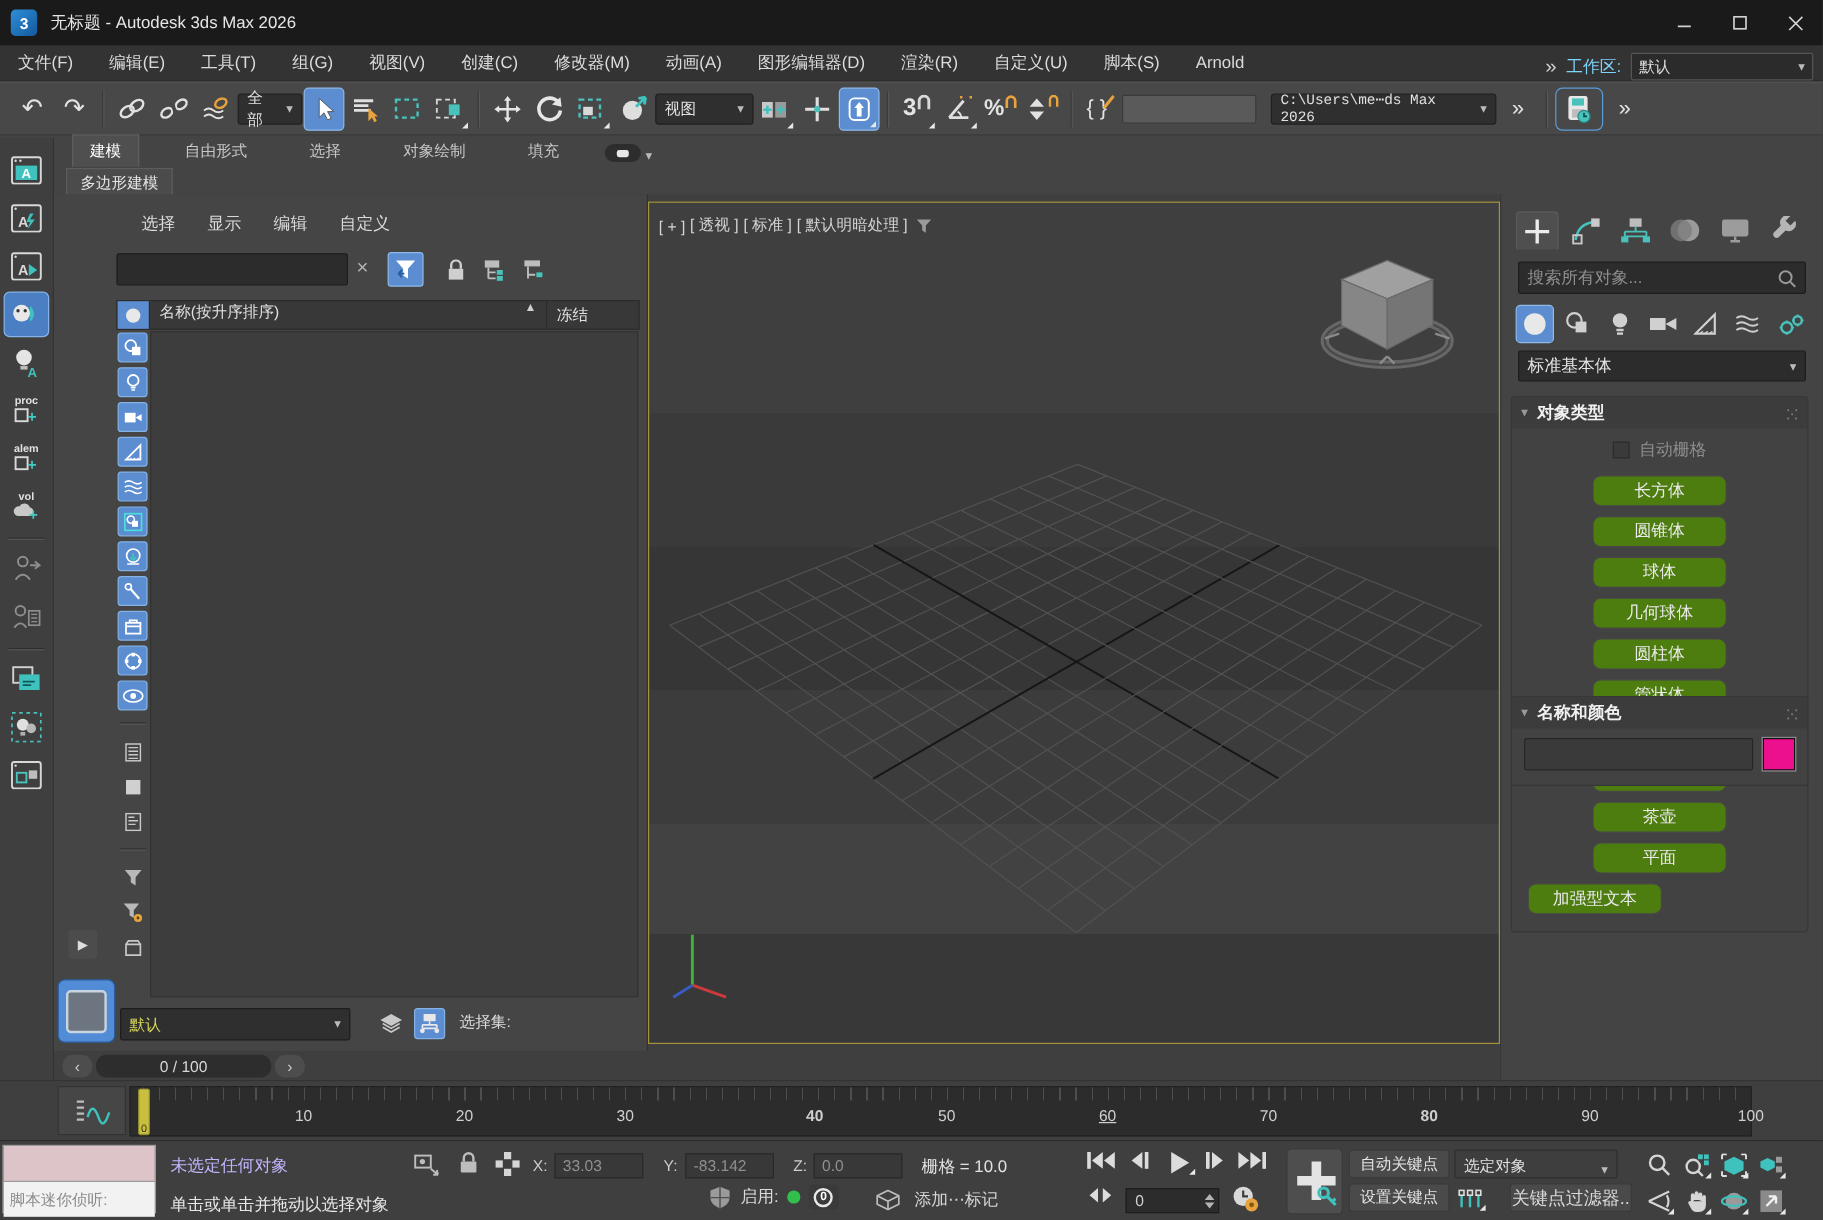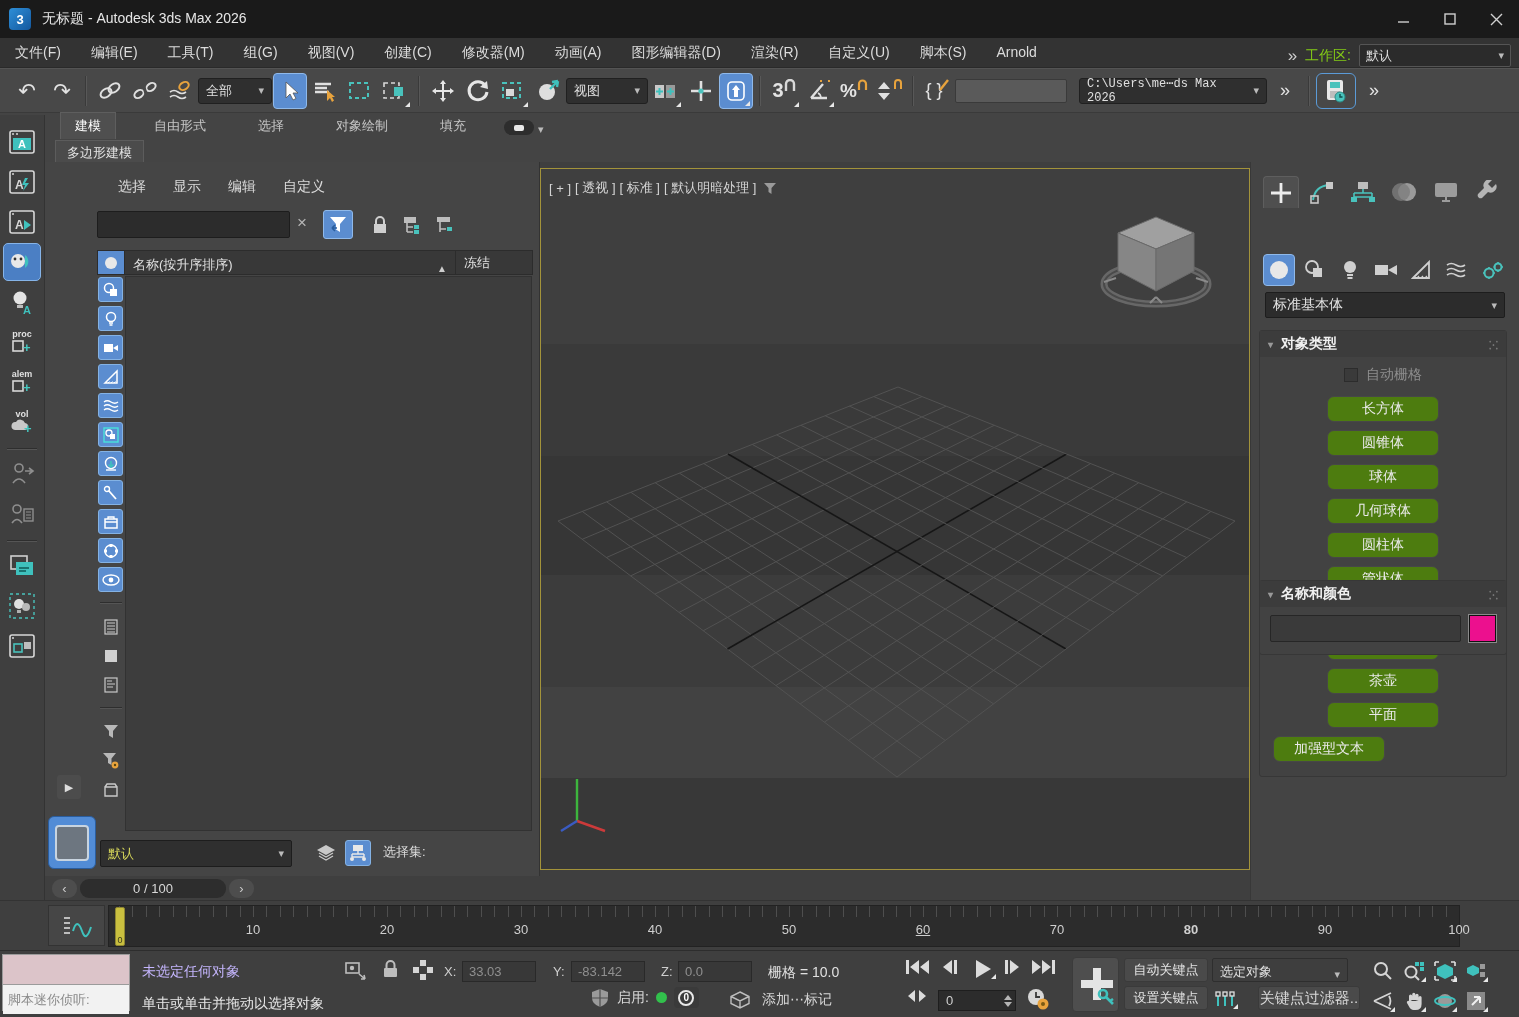--- a/index.html
+++ b/index.html
@@ -43,21 +43,21 @@
   .ltxt{font-size:9px;font-weight:bold;color:#e0e0e0;line-height:8px}
   
   #explorer{left:45px;top:162px;width:495px;height:714px;background:#454545;border-right:1px solid #333}
   #exp-menus{position:absolute;left:73px;top:16px;display:flex;gap:27px;font-size:14px;color:#dadada}
   #exp-search{position:absolute;left:52px;top:49px;width:193px;height:27px;background:#2c2c2c;border:1px solid #1d1d1d;border-radius:2px}
   #exp-clear{position:absolute;left:252px;top:51px;font-size:17px;color:#b5b5b5}
   .exp-tbtn{position:absolute;top:48px;width:30px;height:29px;display:flex;align-items:center;justify-content:center;border-radius:3px}
   #exp-filter{left:278px;background:#5b8dd0;border:1px solid #8fb9ea}
   #exp-header{position:absolute;left:52px;top:88px;right:6px;height:25px;display:flex;background:#383838;border:1px solid #2c2c2c;font-size:13px}
   #exp-header .circ-cell{width:27px;background:#5b8dd0;display:flex;align-items:center;justify-content:center;border-right:1px solid #2c2c2c}
-  #exp-header .name-cell{flex:1;display:flex;align-items:flex-end;padding:0 8px;color:#e0e0e0}
+  #exp-header .name-cell{flex:1;display:flex;align-items:flex-start;padding:0 8px;color:#e0e0e0}
   #exp-header .frz-cell{width:77px;display:flex;align-items:center;padding:0 8px;border-left:1px solid #2c2c2c;color:#e0e0e0}
   #exp-strip{position:absolute;left:52px;top:115px;width:27px;display:flex;flex-direction:column;align-items:center}
   .stog{width:25px;height:25px;margin-bottom:4px;border-radius:3px;display:flex;align-items:center;justify-content:center}
   .stog.on{background:#5b8dd0;border:1px solid #84b2e4}
   .sdiv{width:22px;border-top:1px solid #2e2e2e;border-bottom:1px solid #555;margin:6px 0 10px}
   #exp-list{position:absolute;left:80px;top:114px;right:7px;bottom:45px;background:#3d3d3d;border:1px solid #323232}
   #exp-expand{position:absolute;left:12px;bottom:77px;width:24px;height:24px;background:#4c4c4c;border-radius:3px;display:flex;align-items:center;justify-content:center;color:#ddd;font-size:11px}
   #exp-bigbtn{position:absolute;left:3px;bottom:7px;width:48px;height:53px;background:#528cd6;border:1px solid #2a5d9e;border-radius:6px;display:flex;align-items:center;justify-content:center}
   #exp-bigbtn .sq{width:34px;height:36px;background:#6d7680;border:2px solid #c8d4e0;border-radius:4px}
   #exp-preset{position:absolute;left:55px;bottom:9px;width:192px;height:27px;background:#2f2f2f;border:1px solid #1d1d1d;border-radius:2px;display:flex;align-items:center;justify-content:space-between;padding:0 7px;font-size:13px}
@@ -163,21 +163,21 @@
   <span class="menu-item">创建(C)</span>
   <span class="menu-item">修改器(M)</span>
   <span class="menu-item">动画(A)</span>
   <span class="menu-item">图形编辑器(D)</span>
   <span class="menu-item">渲染(R)</span>
   <span class="menu-item">自定义(U)</span>
   <span class="menu-item">脚本(S)</span>
   <span class="menu-item">Arnold</span>
   <div id="workspace-group">
     <span style="font-size:17px;color:#cfcfcf">»</span>
-    <span style="color:#84cc16">工作区:</span>
+    <span style="color:#7dd3fc">工作区:</span>
     <div id="workspace-select">
       <span>默认</span>
       <span class="caret">▾</span>
     </div>
   </div>
 </div>
 
 <div id="toolbar" class="abs">
   <div class="tbtn">↶</div>
   <div class="tbtn">↷</div>
@@ -194,21 +194,21 @@
         <ellipse cx="18" cy="6" rx="5" ry="3.5" transform="rotate(-35 18 6)" fill="none" stroke="#e0e0e0" stroke-width="2"></ellipse>
         <line x1="10" y1="3" x2="14" y2="16" stroke="#484848" stroke-width="3"></line>
       </svg>
     </div>
   <div class="tbtn">
       <svg width="24" height="20">
         <path d="M2 16 q4 -3 8 0 t8 0 M2 11 q4 -3 8 0 t8 0" stroke="#e0e0e0" stroke-width="1.6" fill="none"></path>
         <ellipse cx="16" cy="5" rx="5" ry="3.5" transform="rotate(-30 16 5)" fill="none" stroke="#e8a33d" stroke-width="2"></ellipse>
       </svg>
     </div>
-  <div class="tselect" style="width:74px">
+  <div class="tselect" style="width:54px">
     <span>全部</span>
     <span class="caret">▾</span>
   </div>
   <div class="tbtn active">
       <svg width="20" height="22">
         <path d="M6 2 L6 18 L10 14 L13 20 L16 18.5 L13 13 L18 13 Z" fill="#fff" stroke="#555" stroke-width="0.8"></path>
       </svg>
     </div>
   <div class="tbtn">
       <svg width="24" height="22">
@@ -728,20 +728,27 @@
           <rect x="2" y="3" width="22" height="14" rx="2" fill="#9c9c9c"></rect>
           <path d="M9 21 h8 M13 17 v4" stroke="#9c9c9c" stroke-width="2"></path>
         </svg>
       </div>
     <div class="cptab">
         <svg width="26" height="24">
           <path d="M22 4 a6 6 0 0 1 -8 8 L8 18 a3 3 0 0 1 -4 -4 L10 8 a6 6 0 0 1 8 -8 L14 4 L18 8 Z" fill="#b5b5b5"></path>
         </svg>
       </div>
   </div>
+  <div id="cp-search">
+    <span>搜索所有对象...</span>
+    <svg width="16" height="16">
+        <circle cx="7" cy="7" r="5" fill="none" stroke="#9a9a9a" stroke-width="1.6"></circle>
+        <line x1="10.5" y1="10.5" x2="15" y2="15" stroke="#9a9a9a" stroke-width="1.6"></line>
+      </svg>
+  </div>
   <div id="cp-cats">
     <div class="cpcat active">
         <svg width="22" height="22">
           <circle cx="11" cy="11" r="9" fill="#e8e8e8"></circle>
         </svg>
       </div>
     <div class="cpcat">
         <svg width="22" height="22">
           <circle cx="8" cy="8" r="6" fill="none" stroke="#d0d0d0" stroke-width="1.8"></circle>
           <rect x="9" y="9" width="9" height="9" fill="#d0d0d0"></rect>
@@ -835,21 +842,21 @@
       <svg width="34" height="26">
         <path d="M4 5 h6 M4 10 h6 M4 15 h6 M4 20 h6" stroke="#bdbdbd" stroke-width="2"></path>
         <path d="M13 18 q4 -14 9 0 q4 12 9 -4" fill="none" stroke="#3fc1bd" stroke-width="2"></path>
       </svg>
     </div>
   <div id="ruler">
     <div id="ruler-labels">
         <span class="rlabel" style="left: 144px;">10</span>
         <span class="rlabel" style="left: 278px;">20</span>
         <span class="rlabel" style="left: 412px;">30</span>
-        <span class="rlabel" style="left: 546px;">40</span>
+        <span class="rlabel" style="left: 570px; font-weight: bold;">40</span>
         <span class="rlabel" style="left: 680px;">50</span>
         <span class="rlabel" style="left: 814px; text-decoration: underline;">60</span>
         <span class="rlabel" style="left: 948px;">70</span>
         <span class="rlabel" style="left: 1082px; font-weight: bold;">80</span>
         <span class="rlabel" style="left: 1216px;">90</span>
         <span class="rlabel" style="left: 1350px;">100</span>
       </div>
     <div id="tmarker">
         <span>0</span>
       </div>

